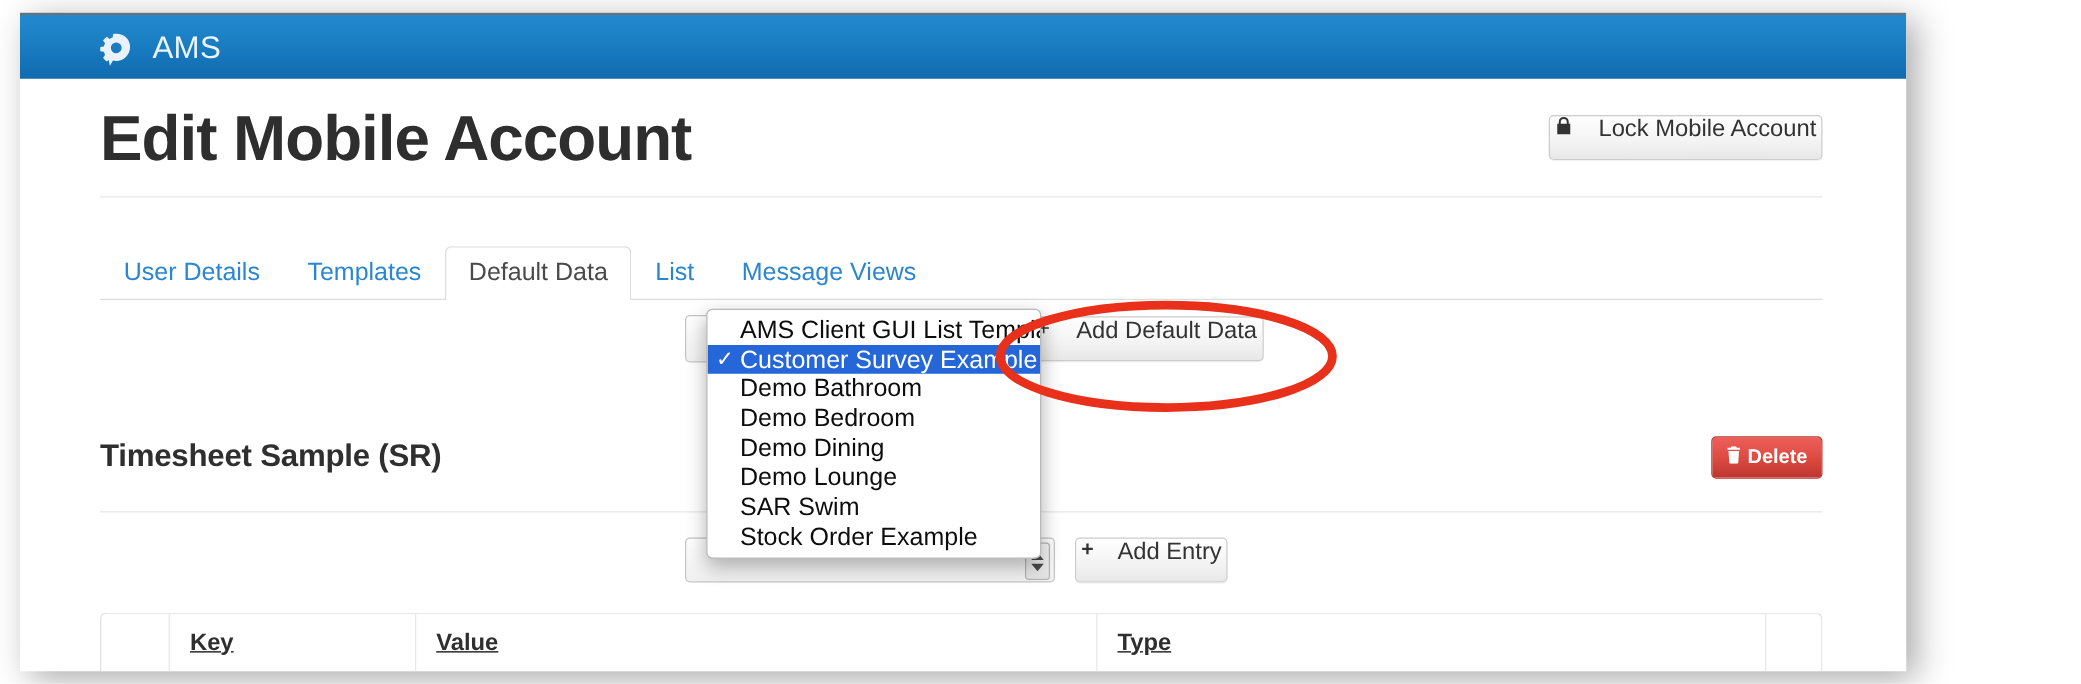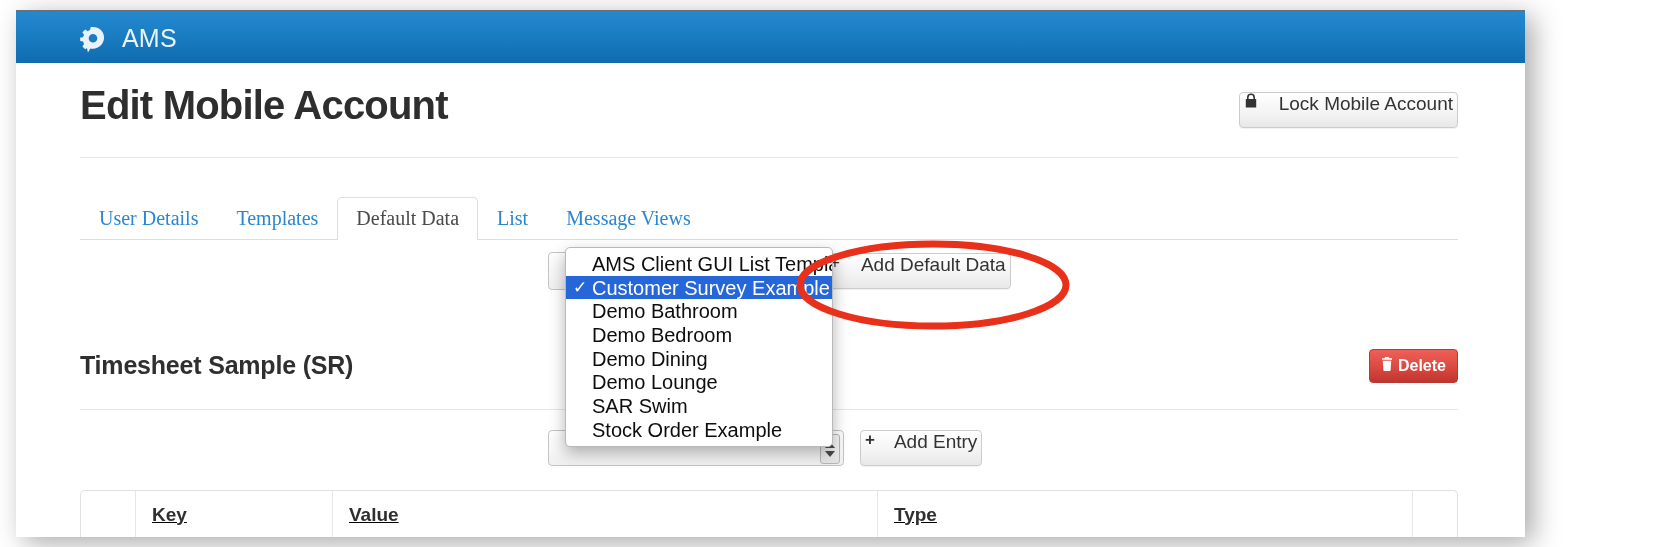--- a/index.html
+++ b/index.html
@@ -73,21 +73,21 @@
     left: 64px;
     top: 22px;
     width: 1378px;
     height: 72px;
     border-bottom: 1px solid #e7e7e7;
   }
   .page-title {
     position: absolute;
     left: 0;
     top: 0;
-    font-size: 40px;
+    font-size: 51px;
     font-weight: bold;
     color: #2e2e2e;
     letter-spacing: -0.8px;
     line-height: 1;
   }
 
   .head-actions {
     position: absolute;
     right: 0;
     top: 7px;
@@ -118,21 +118,20 @@
   .tabs {
     position: absolute;
     left: 64px;
     top: 132px;
     width: 1378px;
     height: 44px;
     border-bottom: 1px solid #dddddd;
     display: flex;
     align-items: flex-end;
     gap: 0;
-    font-family: Liberation Serif, serif;
   }
   .tab {
     font-size: 20px;
     color: #2b86d0;
     padding: 9px 18px 11px 18px;
     cursor: pointer;
     line-height: 1;
     white-space: nowrap;
     border: 1px solid transparent;
     border-bottom: none;

